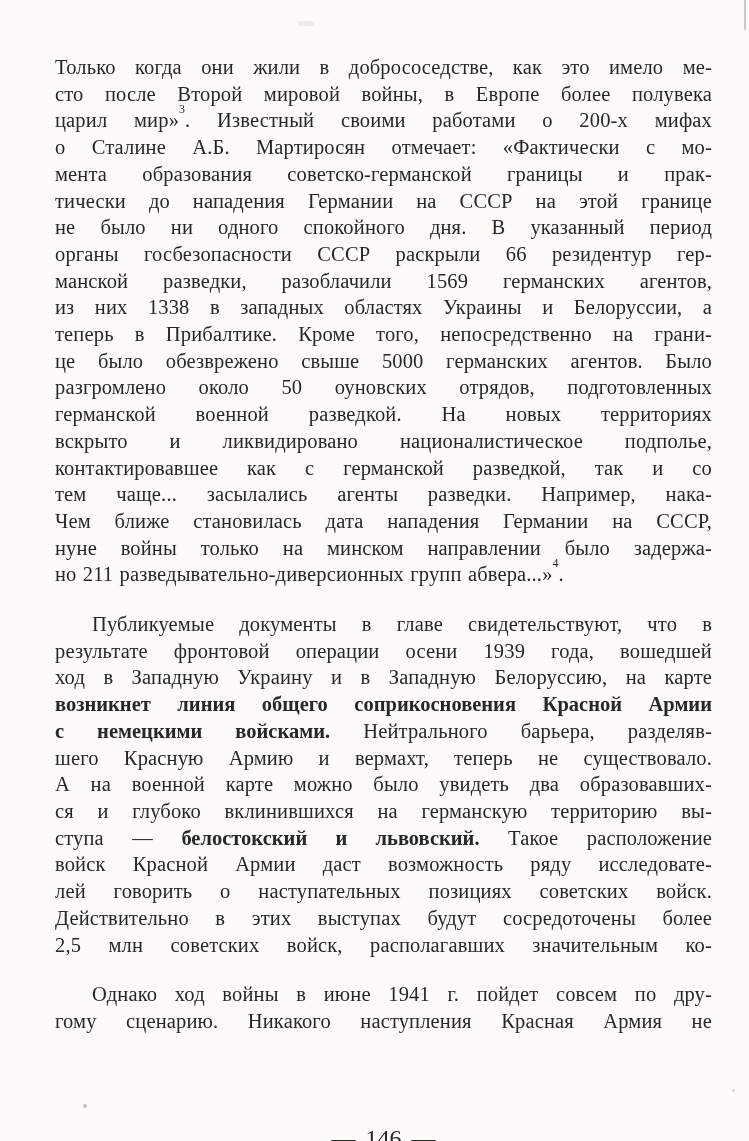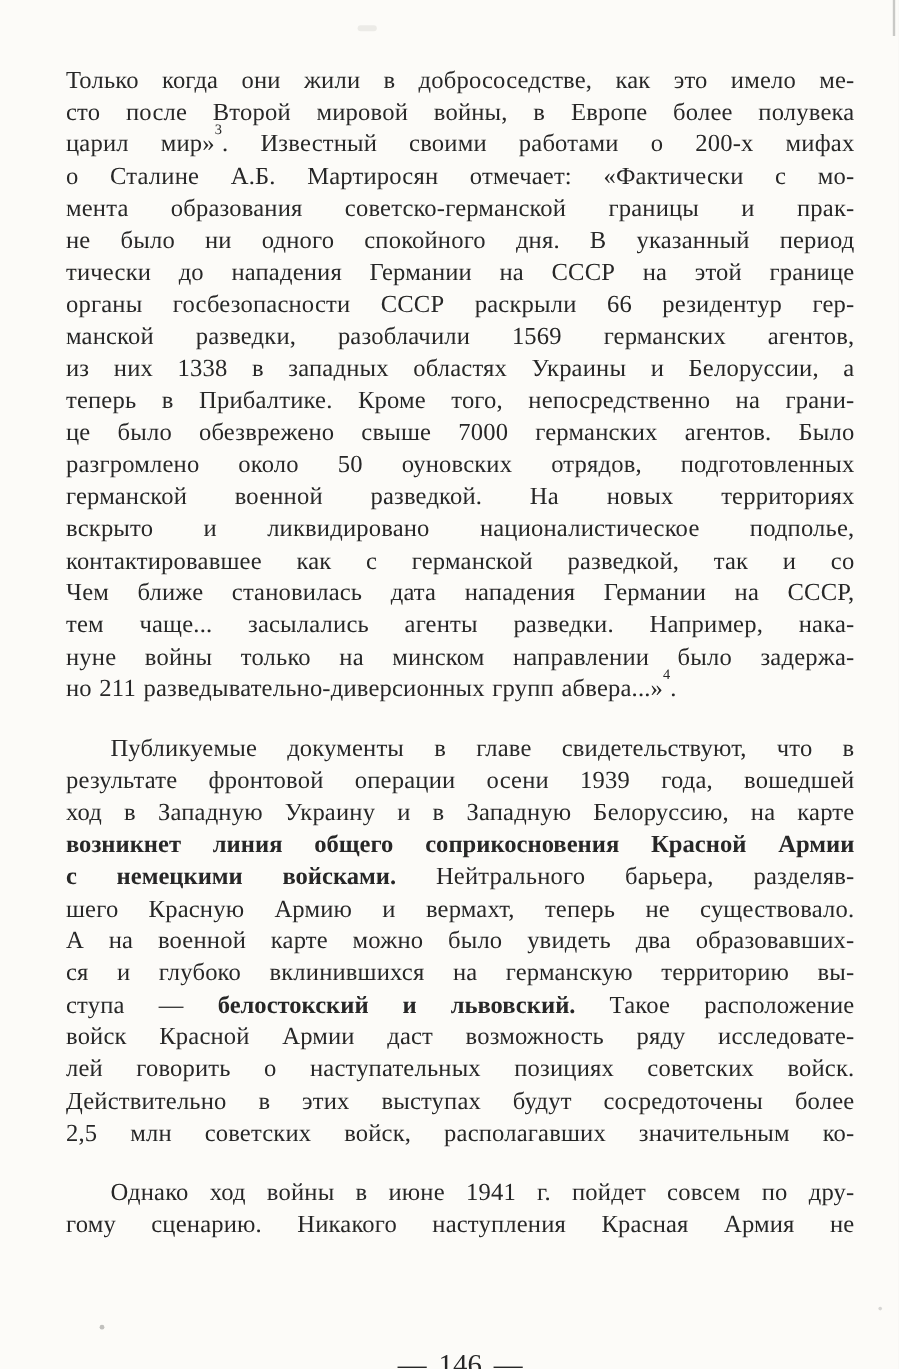--- a/index.html
+++ b/index.html
@@ -76,33 +76,33 @@
 <div class="page" style="--paper: #fcfbf8; --ink: #272727;">
   <div class="smudge"></div>
   <div class="edge-line"></div>
   <div class="textblock">
       <div>
         <div class="line"><span>Только когда они жили в добрососедстве, как это имело ме-</span></div>
         <div class="line"><span>сто после Второй мировой войны, в Европе более полувека</span></div>
         <div class="line"><span>царил мир»</span><sup class="fnote">3</sup><span>. Известный своими работами о 200-х мифах</span></div>
         <div class="line"><span>о Сталине А.Б. Мартиросян отмечает: «Фактически с мо-</span></div>
         <div class="line"><span>мента образования советско-германской границы и прак-</span></div>
+        <div class="line"><span>тически до нападения Германии на СССР на этой границе</span></div>
         <div class="line"><span>не было ни одного спокойного дня. В указанный период</span></div>
-        <div class="line"><span>тически до нападения Германии на СССР на этой границе</span></div>
         <div class="line"><span>органы госбезопасности СССР раскрыли 66 резидентур гер-</span></div>
         <div class="line"><span>манской разведки, разоблачили 1569 германских агентов,</span></div>
         <div class="line"><span>из них 1338 в западных областях Украины и Белоруссии, а</span></div>
         <div class="line"><span>теперь в Прибалтике. Кроме того, непосредственно на грани-</span></div>
-        <div class="line"><span>це было обезврежено свыше 7000 германских агентов. Было</span></div>
+        <div class="line"><span>це было обезврежено свыше 5000 германских агентов. Было</span></div>
         <div class="line"><span>разгромлено около 50 оуновских отрядов, подготовленных</span></div>
         <div class="line"><span>германской военной разведкой. На новых территориях</span></div>
         <div class="line"><span>вскрыто и ликвидировано националистическое подполье,</span></div>
         <div class="line"><span>контактировавшее как с германской разведкой, так и со</span></div>
+        <div class="line"><span>тем чаще... засылались агенты разведки. Например, нака-</span></div>
         <div class="line"><span>Чем ближе становилась дата нападения Германии на СССР,</span></div>
-        <div class="line"><span>тем чаще... засылались агенты разведки. Например, нака-</span></div>
         <div class="line"><span>нуне войны только на минском направлении было задержа-</span></div>
         <div class="line endline"><span>но 211 разведывательно-диверсионных групп абвера...»</span><sup class="fnote">4</sup><span>.</span></div>
       </div>
       <div>
         <div class="line indent"><span>Публикуемые документы в главе свидетельствуют, что в</span></div>
         <div class="line"><span>результате фронтовой операции осени 1939 года, вошедшей</span></div>
         <div class="line"><span>ход в Западную Украину и в Западную Белоруссию, на карте</span></div>
         <div class="line"><span class="bold">возникнет линия общего соприкосновения Красной Армии</span></div>
         <div class="line"><span class="bold">с немецкими войсками.</span><span> Нейтрального барьера, разделяв-</span></div>
         <div class="line"><span>шего Красную Армию и вермахт, теперь не существовало.</span></div>

